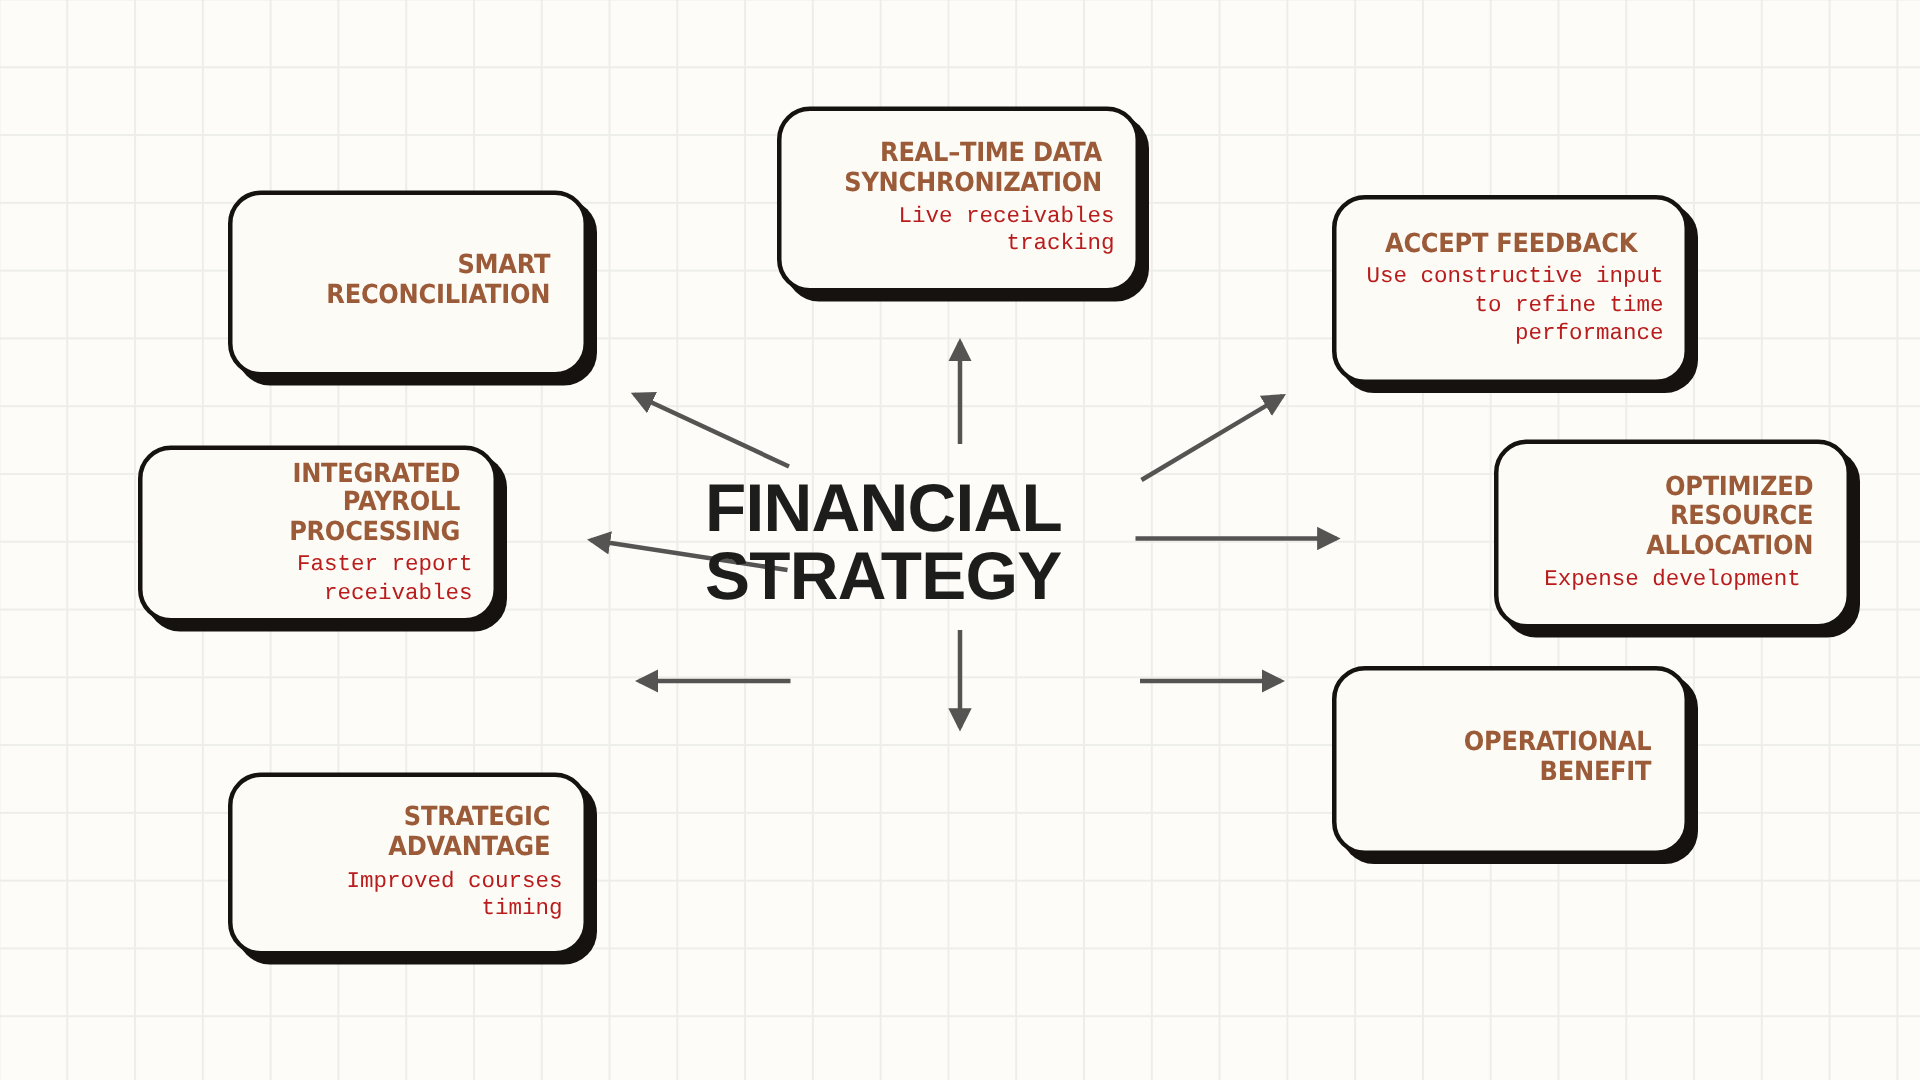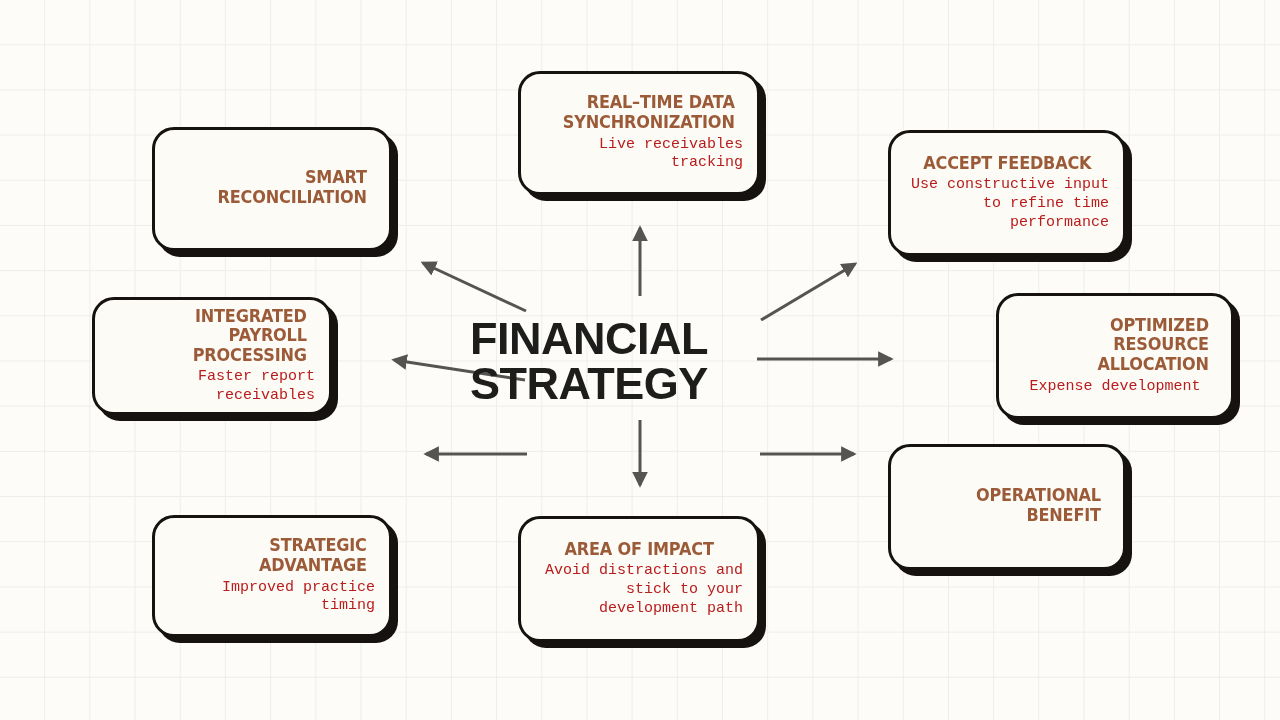--- a/index.html
+++ b/index.html
@@ -130,32 +130,28 @@
     <div class="n-title">SMART RECONCILIATION</div>
   </div>
 
   <div class="node" id="node-integrated-payroll">
     <div class="n-title">INTEGRATED PAYROLL PROCESSING</div>
     <div class="n-desc">Faster report receivables</div>
   </div>
 
   <div class="node" id="node-strategic-advantage">
     <div class="n-title">STRATEGIC ADVANTAGE</div>
-    <div class="n-desc">Improved practice timing</div>
+    <div class="n-desc">Improved courses timing</div>
   </div>
 
   <div class="node" id="node-realtime-data-sync">
     <div class="n-title">REAL–TIME DATA SYNCHRONIZATION</div>
     <div class="n-desc">Live receivables tracking</div>
   </div>
 
-  <div class="node" id="node-area-of-impact">
-    <div class="n-title">AREA OF IMPACT</div>
-    <div class="n-desc">Avoid distractions and stick to your development path</div>
-  </div>
 
   <div class="node" id="node-accept-feedback">
     <div class="n-title">ACCEPT FEEDBACK</div>
     <div class="n-desc">Use constructive input to refine time performance</div>
   </div>
 
   <div class="node" id="node-optimized-resource">
     <div class="n-title">OPTIMIZED RESOURCE ALLOCATION</div>
     <div class="n-desc">Expense development</div>
   </div>

